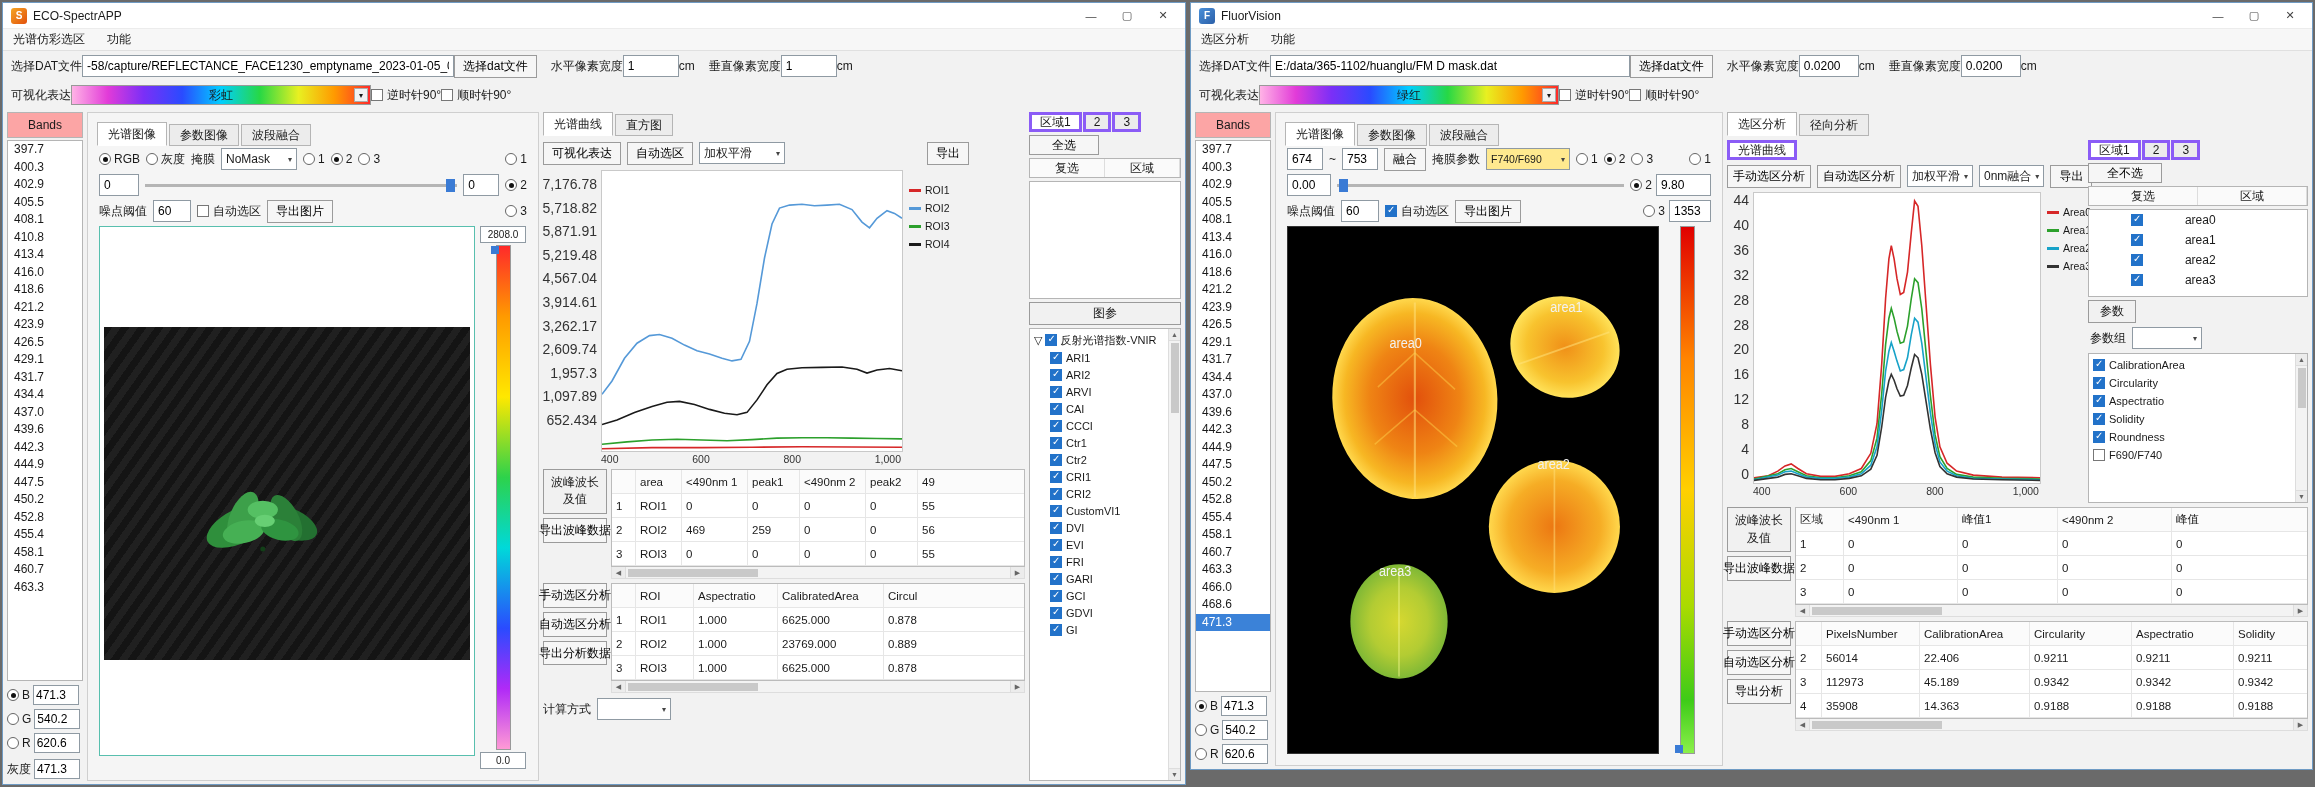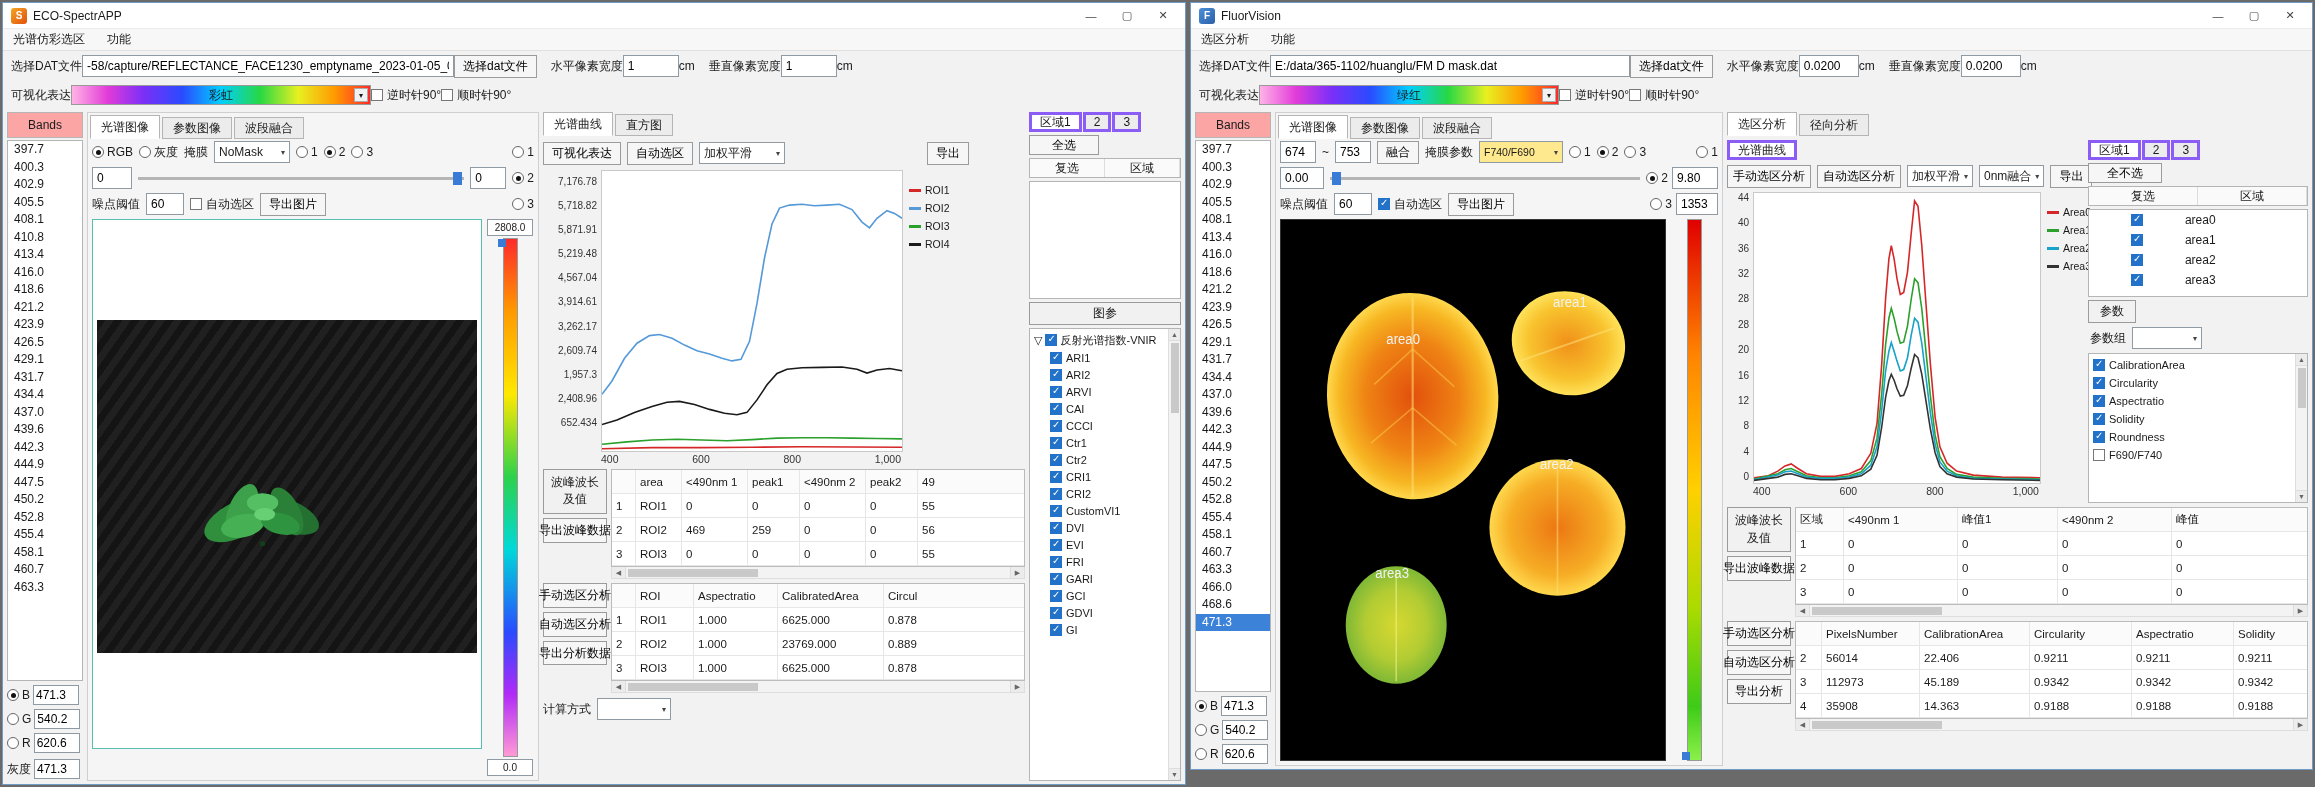--- a/index.html
+++ b/index.html
@@ -40,21 +40,21 @@
 .bands-header{height:26px;border:1px solid #b5b5b5;background:#fca5a5;display:flex;align-items:center;justify-content:center;flex:none}
 .bands-list{flex:1;border:1px solid #b5b5b5;background:#fff;overflow:hidden;min-height:0}
 .band-item{height:17.5px;line-height:17.5px;padding-left:6px}
 .band-item.selected{background:#3b82d8;color:#fff}
 .chan-row{height:24px;display:flex;align-items:center;gap:3px;flex:none}
 .chan-input{width:46px;height:20px;padding:0 2px}
 
 .tabs{display:flex;align-items:flex-end;height:24px;flex:none}
 .tab{height:22px;padding:0 10px;display:flex;align-items:center;border:1px solid #b5b5b5;background:#ececec;margin-right:2px}
 .tab.active{background:#fff;height:24px;border-bottom-color:#fff}
-.img-panel{flex:none;background:#f5f5f5;border:1px solid #cfcfcf;padding:2px;display:flex;flex-direction:column;min-height:0}
+.img-panel{flex:none;background:#f5f5f5;border:1px solid #cfcfcf;padding:9px;display:flex;flex-direction:column;min-height:0}
 #win-left .img-panel{width:452px}
 #win-right .img-panel{width:448px}
 .ctl-row{height:26px;display:flex;align-items:center;gap:6px;padding:0 2px;flex:none}
 .tail{margin-left:auto;display:flex;align-items:center;gap:4px}
 .slider{flex:1;height:18px;position:relative;min-width:60px}
 .slider .track{position:absolute;left:0;right:0;top:8px;height:3px;background:#b5b5b5}
 .slider .handle{position:absolute;top:3px;width:9px;height:13px;background:#3a7bd5}
 .img-row{flex:1;display:flex;gap:4px;min-height:0;padding:2px}
 .img-widget{flex:1;background:#fff;border:1px solid #58bfae;position:relative;overflow:hidden}
 #win-left .img-widget{max-height:530px}
@@ -65,21 +65,21 @@
 .cbar-col{width:48px;flex:none;display:flex;flex-direction:column;align-items:center;gap:2px}
 .cbar-box{width:46px;height:17px;border:1px solid #8f9aa3;background:#fff;font-size:10px;display:flex;align-items:center;justify-content:center}
 .cbar{width:15px;flex:1;border:1px solid #999;position:relative;background:linear-gradient(180deg,#ff2a2a,#ff9a00 14%,#ffe800 30%,#2dd24b 46%,#00d9d9 60%,#2a4bff 76%,#b02af7 88%,#ff9ad5)}
 .cbar.gr{background:linear-gradient(180deg,#e00000,#ff8400 25%,#ffd000 50%,#aadb00 72%,#3ecb18 90%,#8bf04a)}
 .cbar .marker-top{position:absolute;left:-6px;top:0;width:8px;height:8px;background:#3a7bd5}
 .cbar .marker-bottom{position:absolute;left:-6px;bottom:0;width:8px;height:8px;background:#3a7bd5}
 
 .curve-panel{flex:1;min-width:0;display:flex;flex-direction:column;gap:4px}
 .toolbar{display:flex;align-items:center;gap:6px;height:26px;flex:none}
 .chart-block{display:flex;flex:none}
-.yaxis{display:flex;flex-direction:column;justify-content:space-between;align-items:flex-end;font-size:10px;color:#333;flex:none}
+.yaxis{display:flex;flex-direction:column;justify-content:space-between;align-items:flex-end;font-size:14px;color:#333;flex:none}
 .plot{border:1px solid #c9c9c9;background:#fff;flex:none}
 .plot svg{display:block}
 .xaxis{display:flex;justify-content:space-between;font-size:10.5px;color:#333;padding-top:1px}
 .legend{display:flex;flex-direction:column;gap:6px;padding:14px 0 0 6px;font-size:10.5px;flex:none}
 .leg-item{display:flex;align-items:center;gap:4px}
 .leg-swatch{width:12px;height:3px;flex:none}
 .section{display:flex;gap:4px;flex:none}
 .side-col{width:64px;flex:none;display:flex;flex-direction:column;gap:4px}
 .chip{border:1px solid #9b9b9b;background:#f1f1f1;padding:4px 2px;text-align:center;line-height:1.45;word-break:break-all}
 .tblwrap{flex:1;min-width:0;display:flex;flex-direction:column}
@@ -371,21 +371,21 @@
 
         <div>7,176.78</div>
             <div>5,718.82</div>
             <div>5,871.91</div>
             <div>5,219.48</div>
             <div>4,567.04</div>
             <div>3,914.61</div>
             <div>3,262.17</div>
             <div>2,609.74</div>
             <div>1,957.3</div>
-            <div>2,408.96</div>
+            <div>1,097.89</div>
             <div>652.434</div>
           </div>
         <div>
           <div class="plot">
             <svg width="300" height="280">
                 <polyline points="0.0,223.2 10.0,210.0 22.5,187.3 35.0,172.2 47.5,164.6 57.5,163.5 70.0,167.2 82.5,174.1 95.0,179.7 107.5,183.1 120.0,187.3 130.0,189.9 139.0,188.4 147.5,170.3 155.0,132.4 162.5,87.0 170.0,53.0 177.5,37.1 187.5,34.1 200.0,33.3 212.5,34.8 225.0,34.1 237.5,33.3 250.0,38.6 260.0,51.1 267.5,56.8 275.0,47.3 285.0,39.7 292.5,42.4 300.0,47.3" fill="none" stroke="#5599d8" stroke-width="1.6"></polyline>
                 <polyline points="0.0,253.5 15.0,249.0 32.5,241.4 50.0,235.4 65.0,231.2 77.5,230.4 92.5,233.5 107.5,238.4 122.5,242.2 135.0,243.7 145.0,241.4 155.0,228.9 165.0,213.8 175.0,202.4 185.0,198.3 200.0,196.8 220.0,196.4 240.0,196.0 255.0,198.3 265.0,202.1 275.0,199.0 287.5,197.5 300.0,199.8" fill="none" stroke="#1a1a1a" stroke-width="1.6"></polyline>
                 <polyline points="0.0,273.2 25.0,270.9 50.0,269.0 75.0,268.3 100.0,269.0 125.0,269.8 150.0,268.6 175.0,267.1 200.0,266.8 225.0,266.8 250.0,267.1 275.0,267.5 300.0,267.9" fill="none" stroke="#2ca02c" stroke-width="1.6"></polyline>
                 <polyline points="0.0,277.7 50.0,276.6 100.0,276.6 150.0,276.2 200.0,275.8 250.0,276.0 300.0,276.2" fill="none" stroke="#d62728" stroke-width="1.6"></polyline>
               </svg>
@@ -800,21 +800,21 @@
         <input class="input" style="width: 44px;" value="0.00">
         <div class="slider">
           <div class="track"></div>
             <div class="handle" style="left:2px"></div>
         </div>
         <span class="tail">
           <span class="radio on">
               <span class="dot"></span>
               <span>2</span>
             </span>
-          <input class="input" style="width: 46px;" value="9.80">
+          <input class="input" style="width: 55px;" value="9.80">
         </span>
       </div>
       <div class="ctl-row">
         <span class="lbl">噪点阈值</span>
         <input class="input" style="width: 38px;" value="60">
         <span class="chk">
             <span class="box checked"></span>
             <span>自动选区</span>
           </span>
         <button class="btn">导出图片</button>

